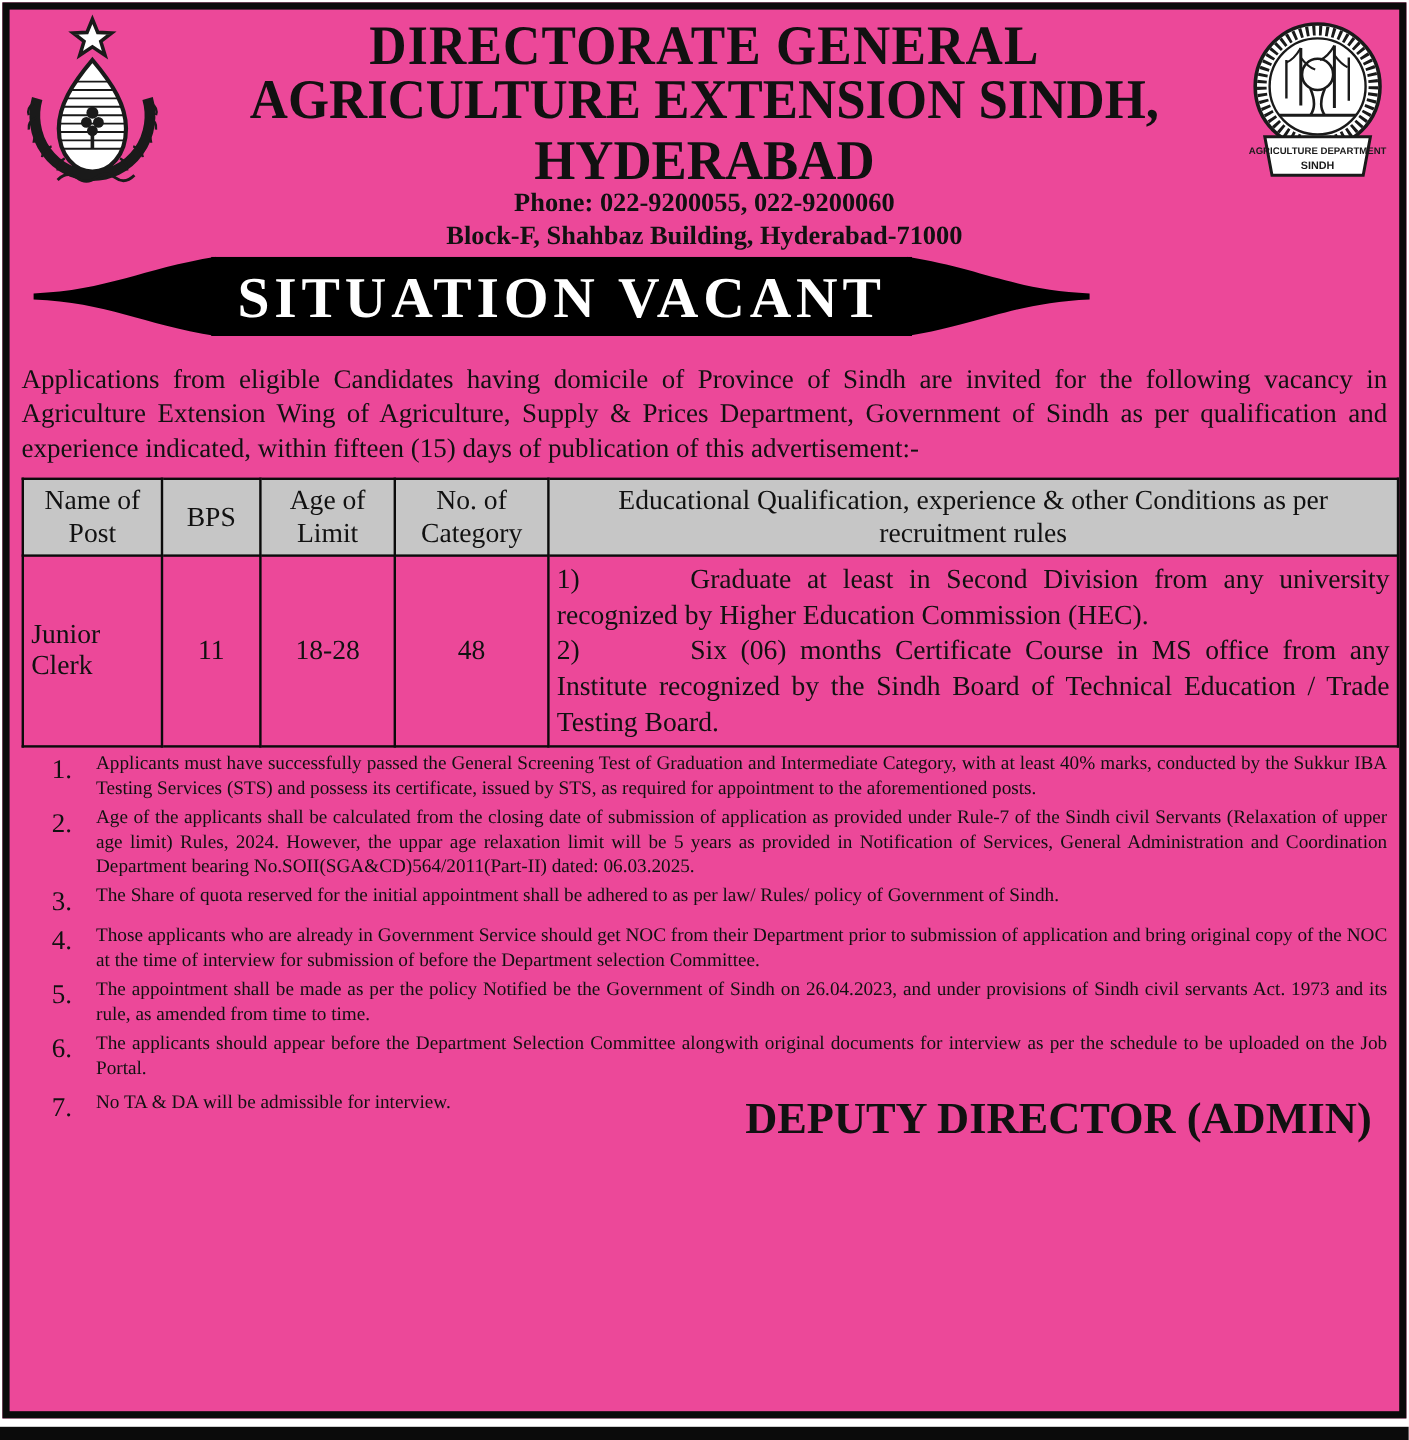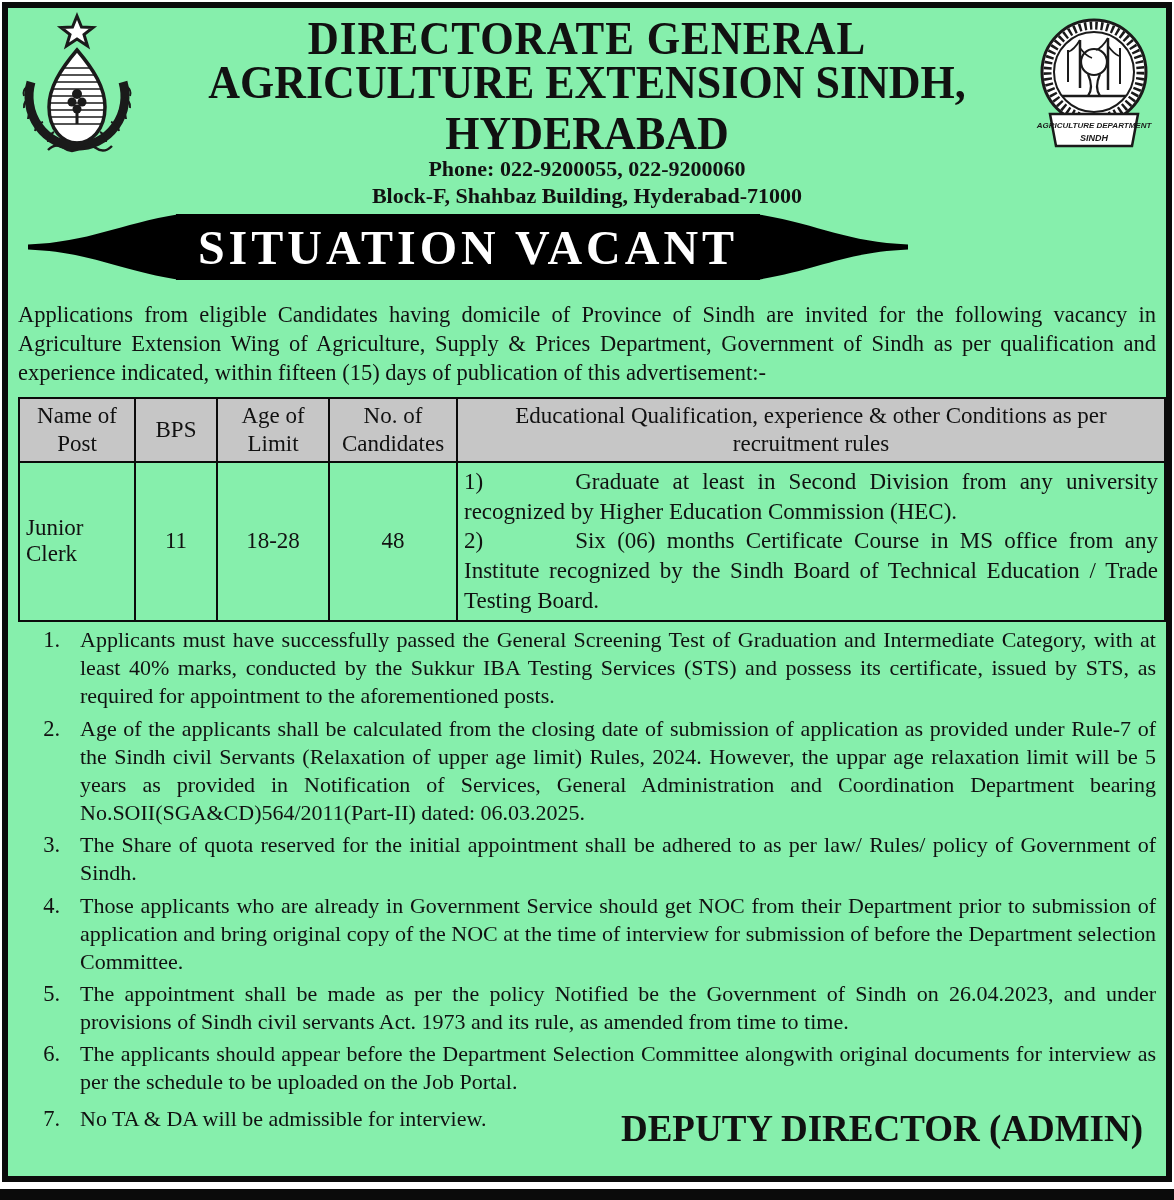--- a/index.html
+++ b/index.html
@@ -1,19 +1,19 @@
 <!DOCTYPE html>
 <html><head>
 <meta charset="utf-8">
 <style>
   * { margin:0; padding:0; box-sizing:border-box; }
   html,body { background:#ffffff; }
   body { width:1174px; height:1200px; font-family:"Liberation Serif", serif; color:#111; overflow:hidden; }
   .page { width:1174px; height:1200px; padding:2px; position:relative; }
-  .frame { border:6px solid #0b0b0b; height:1180px; padding:2px 10px 0 10px; background:#86efac; overflow:hidden; }
+  .frame { border:6px solid #0b0b0b; height:1180px; padding:2px 10px 0 10px; background:#ec4899; overflow:hidden; }
   .bottom-bar { position:absolute; left:0; bottom:0; width:1174px; height:11px; background:#0b0b0b; }
 
   
   .hdr { display:flex; align-items:flex-start; }
   .hdr-logo { flex:0 0 120px; }
   .hdr-center { flex:1 1 auto; text-align:center; padding-top:6px; }
   .title1 { font-size:43px; font-weight:bold; letter-spacing:1px; line-height:1.05; transform:scaleY(1.08); }
   .title2 { font-size:44px; font-weight:bold; letter-spacing:0px; line-height:1.08; transform:scaleY(1.06); }
   .phone, .addr { font-size:22px; font-weight:bold; line-height:1.22; }
 
@@ -32,21 +32,21 @@
   table.vac td { padding:4px 6px; vertical-align:middle; }
   td.c { text-align:center; }
   .qual p { text-align:justify; line-height:1.3; }
   .qtab { display:inline-block; width:92px; }
 
   
   .apply-note { font-size:22.5px; line-height:1.3; text-align:justify; margin-top:9px; }
   ol.conds { list-style:none; margin-top:4px; }
   .cond { display:flex; margin-top:4px; }
   .cond .num { flex:0 0 62px; text-align:right; padding-right:20px; font-size:22.5px; line-height:1.28; }
-  .cond .txt { flex:1 1 auto; font-size:22px; line-height:1.28; text-align:justify; }
+  .cond .txt { flex:1 1 auto; font-size:16px; line-height:1.28; text-align:justify; }
 
   
   .bottom { display:flex; margin-top:4px; }
   .bcol-left { flex:0 0 590px; }
   .bcol-right { flex:1 1 auto; text-align:center; padding-top:4px; }
   .sig-line { font-size:37px; font-weight:bold; line-height:1.28; white-space:nowrap; }
 </style>
 </head>
 <body>
 
@@ -98,21 +98,21 @@
         </svg>
       </div>
 
       <div class="hdr-center">
         <div class="title1">DIRECTORATE GENERAL</div>
         <div class="title2">AGRICULTURE EXTENSION SINDH, HYDERABAD</div>
         <div class="phone">Phone: 022-9200055, 022-9200060</div>
         <div class="addr">Block-F, Shahbaz Building, Hyderabad-71000</div>
       </div>
 
-      <div class="hdr-logo" style="text-align:left;font-style:italic;">
+      <div class="hdr-logo" style="text-align:right;">
         <svg width="116" height="168" viewBox="0 0 116 168">
           <circle cx="58" cy="62" r="52" fill="#fff" stroke="#1a1a1a" stroke-width="3"></circle>
           <circle cx="58" cy="62" r="46.5" fill="none" stroke="#1a1a1a" stroke-width="8" stroke-dasharray="2.5 3"></circle>
           <circle cx="58" cy="62" r="40" fill="#fff" stroke="#1a1a1a" stroke-width="2"></circle>
           <g stroke="#1a1a1a" fill="none">
             <line x1="44" y1="30" x2="44" y2="78" stroke-width="2.5"></line>
             <line x1="72" y1="28" x2="72" y2="80" stroke-width="2.5"></line>
             <line x1="84" y1="38" x2="84" y2="74" stroke-width="2"></line>
             <line x1="32" y1="40" x2="32" y2="72" stroke-width="2"></line>
             <path d="M26 86 L90 86" stroke-width="2.5"></path>
@@ -137,21 +137,21 @@
     </div>
 
     <p class="intro">Applications from eligible Candidates having domicile of Province of Sindh are invited for the following vacancy in Agriculture Extension Wing of Agriculture, Supply &amp; Prices Department, Government of Sindh as per qualification and experience indicated, within fifteen (15) days of publication of this advertisement:-</p>
 
     <table class="vac">
       <tbody>
           <tr>
         <th style="width:116px">Name of Post</th>
         <th style="width:82px">BPS</th>
         <th style="width:112px">Age of Limit</th>
-        <th style="width:128px">No. of Candidates</th>
+        <th style="width:128px">No. of Category</th>
         <th>Educational Qualification, experience &amp; other Conditions as per recruitment rules</th>
       </tr>
       <tr>
         <td>Junior Clerk</td>
         <td class="c">11</td>
         <td class="c">18-28</td>
         <td class="c">48</td>
         <td class="qual">
           <p><span>1)</span><span class="qtab"></span><span>Graduate at least in Second Division from any university recognized by Higher Education Commission (HEC).</span></p>
           <p><span>2)</span><span class="qtab"></span><span>Six (06) months Certificate Course in MS office from any Institute recognized by the Sindh Board of Technical Education / Trade Testing Board.</span></p>

